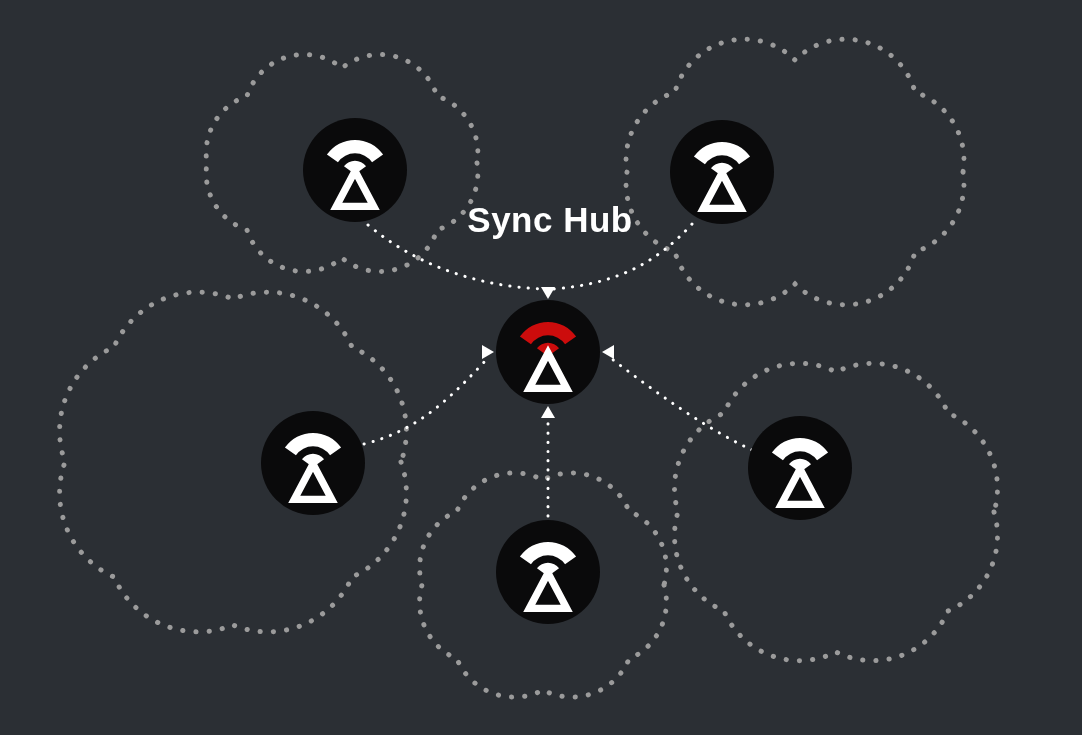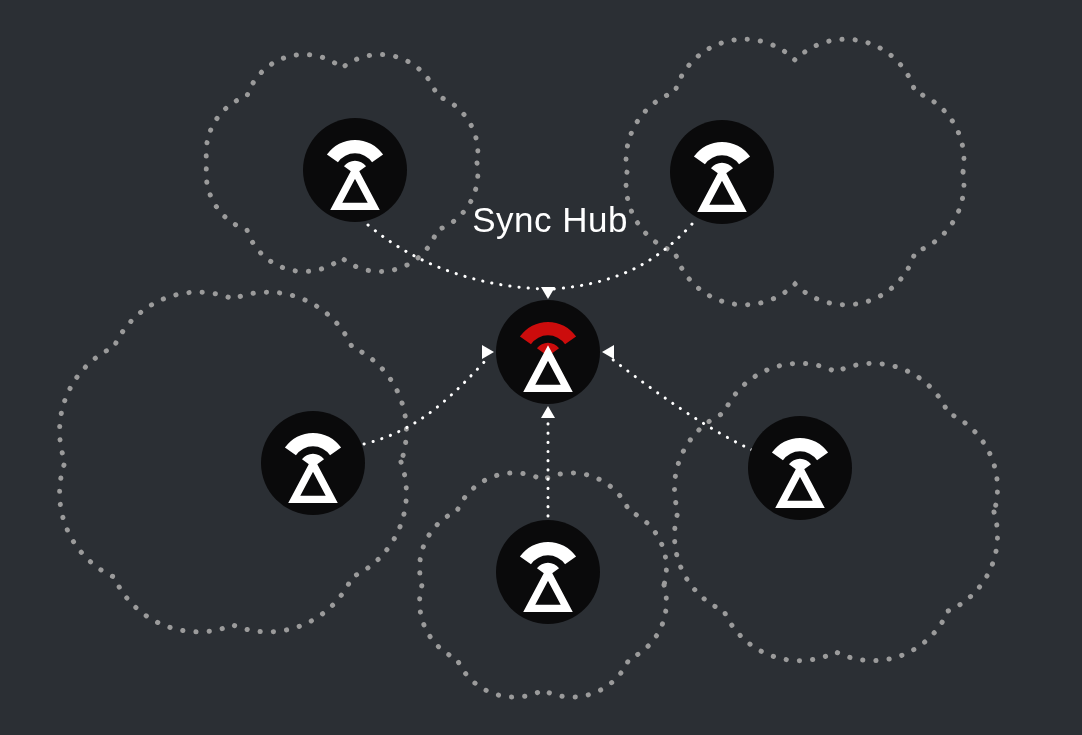--- a/index.html
+++ b/index.html
@@ -21,21 +21,21 @@
     top: 0;
     display: block;
   }
   .diagram-title {
     position: absolute;
     left: 550px;
     top: 200px;
     transform: translateX(-50%);
     color: #ffffff;
     font-size: 35px;
-    font-weight: 400;
+    font-weight: 700;
     letter-spacing: 0.5px;
     white-space: nowrap;
     user-select: none;
   }
 </style>
 </head>
 <body>
 
 <div class="canvas">
 

